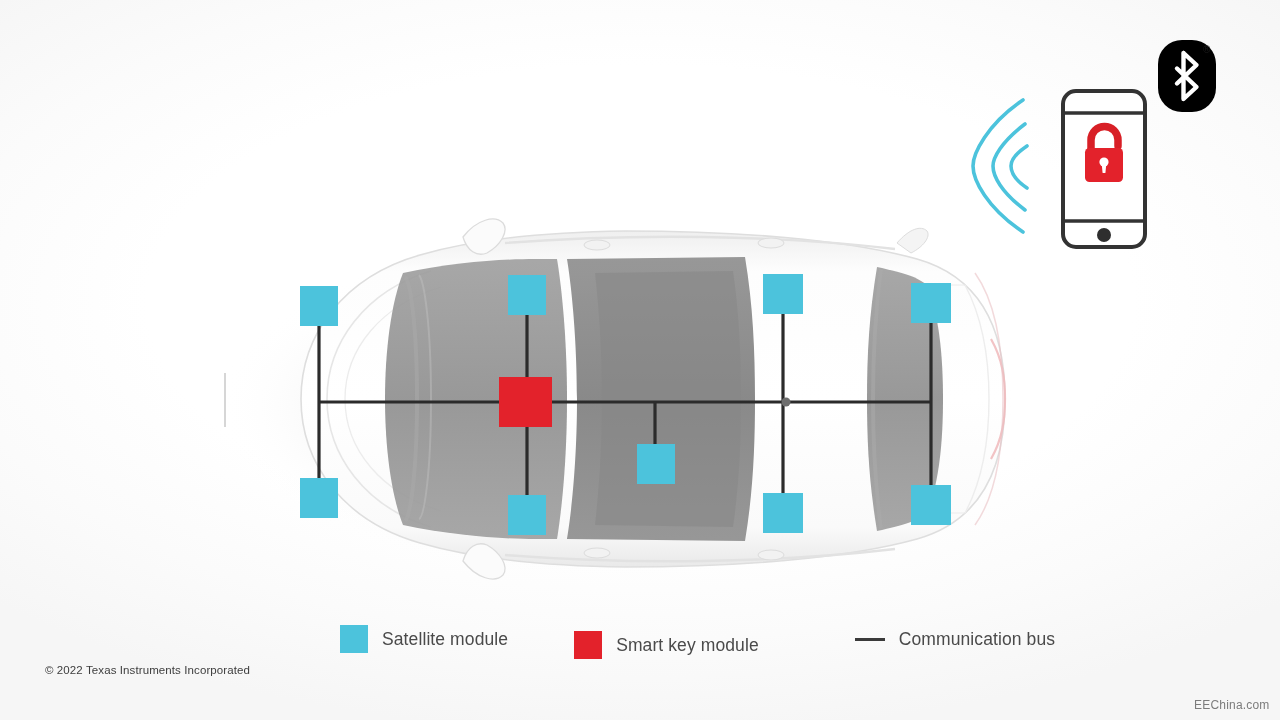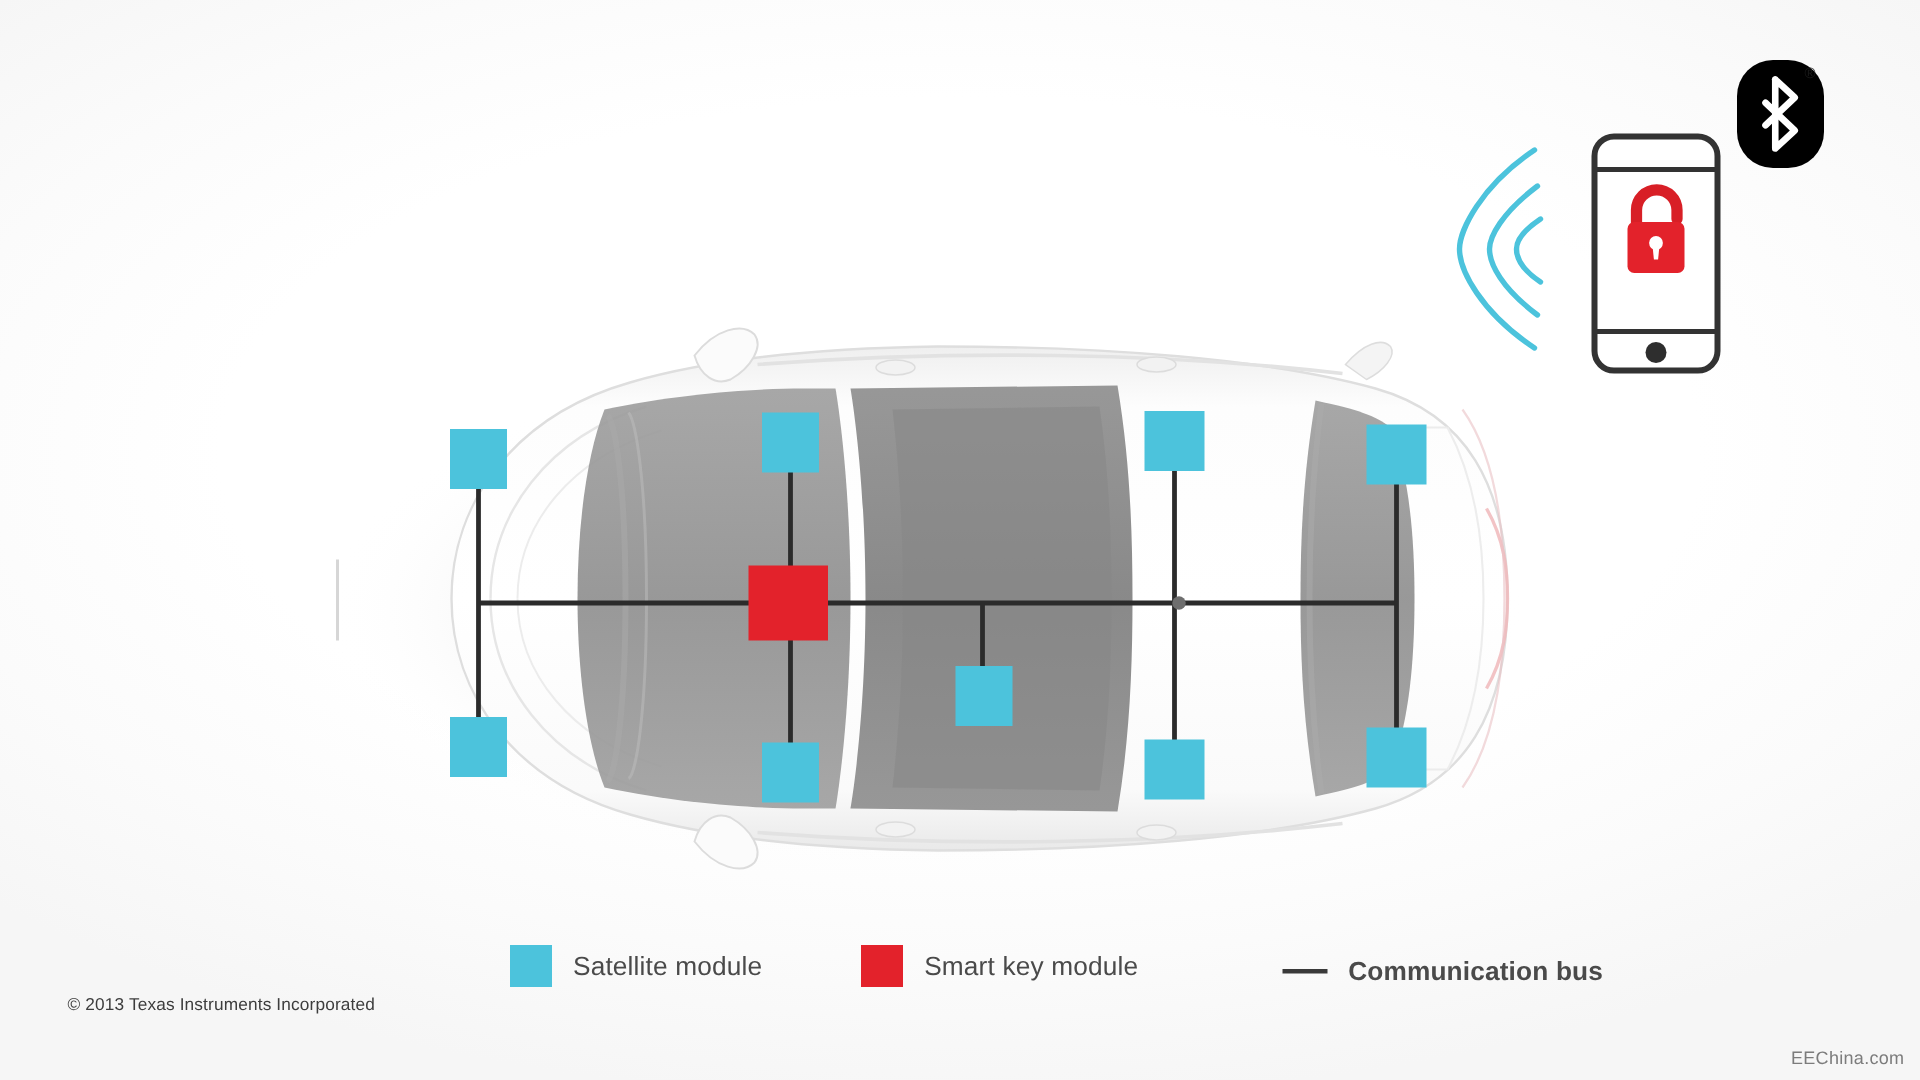--- a/index.html
+++ b/index.html
@@ -37,34 +37,34 @@
   #signal svg{display:block;}
 
   
   #bt{position:absolute;left:1158px;top:40px;width:58px;height:72px;}
   #bt svg{display:block;}
   #bt-reg{position:absolute;left:1203px;top:44px;font-size:10px;color:#1a1a1a;}
 
   
   #legend{
     position:absolute;left:340px;top:620px;width:720px;height:38px;
-    display:flex;align-items:flex-end;
+    display:flex;align-items:center;
   }
   .leg-item{display:flex;align-items:center;}
   .leg-swatch{width:28px;height:28px;display:block;}
   .leg-swatch.sat{background:#4cc3dc;}
   .leg-swatch.key{background:#e3222b;}
   .leg-line{width:30px;height:3px;background:#3a3a3a;display:block;}
   .leg-label{
     margin-left:14px;font-size:17.5px;color:#4a4a4a;
     letter-spacing:.1px;white-space:nowrap;
   }
   #leg-sat{margin-left:0px;}
   #leg-key{margin-left:66px;margin-top:12px;}
-  #leg-bus{margin-left:96px;font-weight:bold;}
+  #leg-bus{margin-left:96px;}
 
   
   #copyright{
     position:absolute;left:45px;top:664px;
     font-size:11.5px;color:#3d3d3d;letter-spacing:.1px;
   }
   #watermark{
     position:absolute;left:1194px;top:698px;
     font-size:12px;color:#7c7c7c;letter-spacing:.2px;
   }
@@ -238,16 +238,16 @@
       <span class="leg-label">Smart key module</span>
     </div>
 
     <div class="leg-item" id="leg-bus">
       <span class="leg-line"></span>
       <span class="leg-label">Communication bus</span>
     </div>
 
   </div>
 
-  <div id="copyright">© 2013 Texas Instruments Incorporated</div>
+  <div id="copyright">© 2022 Texas Instruments Incorporated</div>
   <div id="watermark">EEChina.com</div>
 
 </div>
 
 </body></html>

